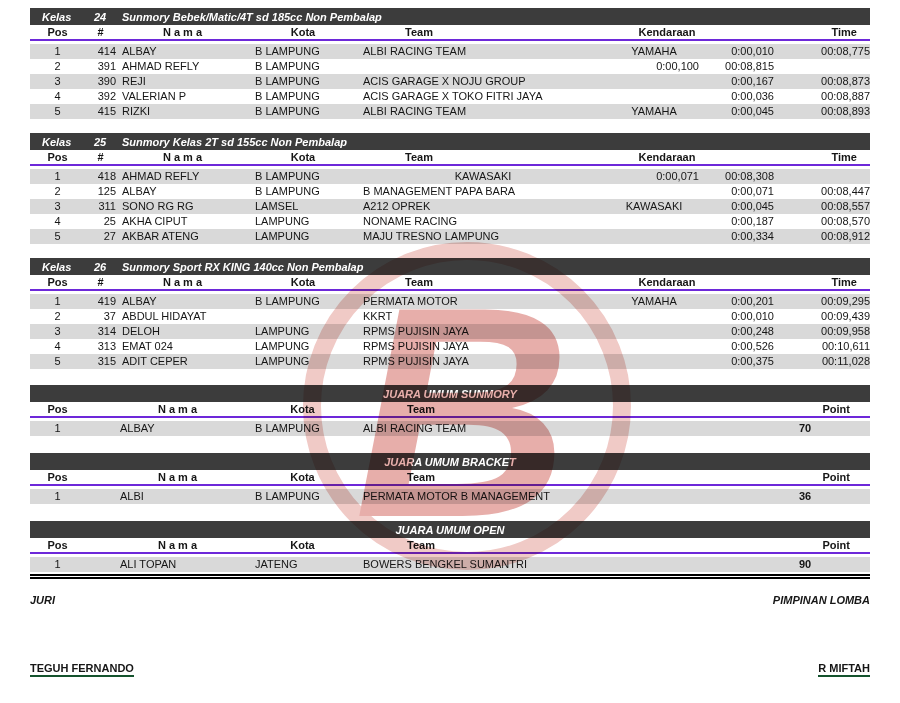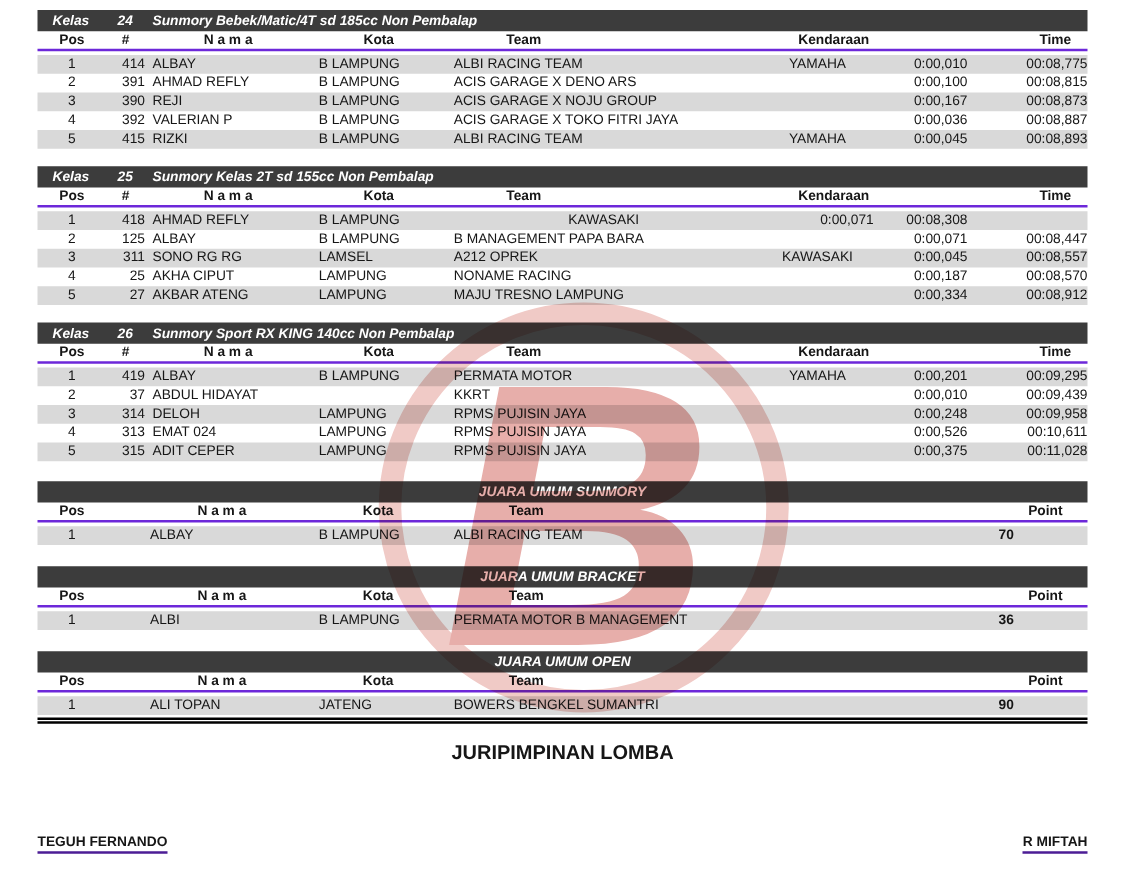--- a/index.html
+++ b/index.html
@@ -56,25 +56,25 @@
   .row.juara .c4 { text-align:center; padding-right:20px; font-weight:bold; }
 
   .tbl { margin-bottom:14px; }
   .tbl.gap16 { margin-bottom:16px; }
   .jtbl { margin-bottom:17px; }
 
   
   .dbl-line { height:5px; border-top:2px solid #000; border-bottom:2px solid #000; }
   .waktu { display:flex; font-size:11px; padding:3px 0 3px 0; border-bottom:1px solid #999; }
   .waktu .wl { width:90px; }
-  .roles { display:flex; justify-content:center; font-size:16px;
-           font-weight:bold; margin-top:15px; }
+  .roles { display:flex; justify-content:space-between; font-size:11px;
+           font-weight:bold; font-style:italic; margin-top:15px; }
   .names { display:flex; justify-content:space-between; font-size:11px;
            font-weight:bold; margin-top:56px; }
-  .names span { border-bottom:2px solid #4c1d95; padding-bottom:1px; }
+  .names span { border-bottom:2px solid #14532d; padding-bottom:1px; }
 
   
   .watermark { position:absolute; left:282px; top:224px; width:370px; height:365px;
                opacity:.45; mix-blend-mode:multiply; pointer-events:none; z-index:10; }
 </style>
 </head>
 <body>
 
 <div class="page">
 
@@ -103,21 +103,20 @@
           <span class="c4">ALBI RACING TEAM</span>
           <span class="c5">YAMAHA</span>
           <span class="c6">0:00,010</span>
           <span class="c7">00:08,775</span>
         </div>
         <div class="row class">
           <span class="c0">2</span>
           <span class="c1">391</span>
           <span class="c2">AHMAD REFLY</span>
           <span class="c3">B LAMPUNG</span>
-          <span class="c4">ACIS GARAGE X DENO ARS</span>
           <span class="c5"></span>
           <span class="c6">0:00,100</span>
           <span class="c7">00:08,815</span>
         </div>
         <div class="row class">
           <span class="c0">3</span>
           <span class="c1">390</span>
           <span class="c2">REJI</span>
           <span class="c3">B LAMPUNG</span>
           <span class="c4">ACIS GARAGE X NOJU GROUP</span>

